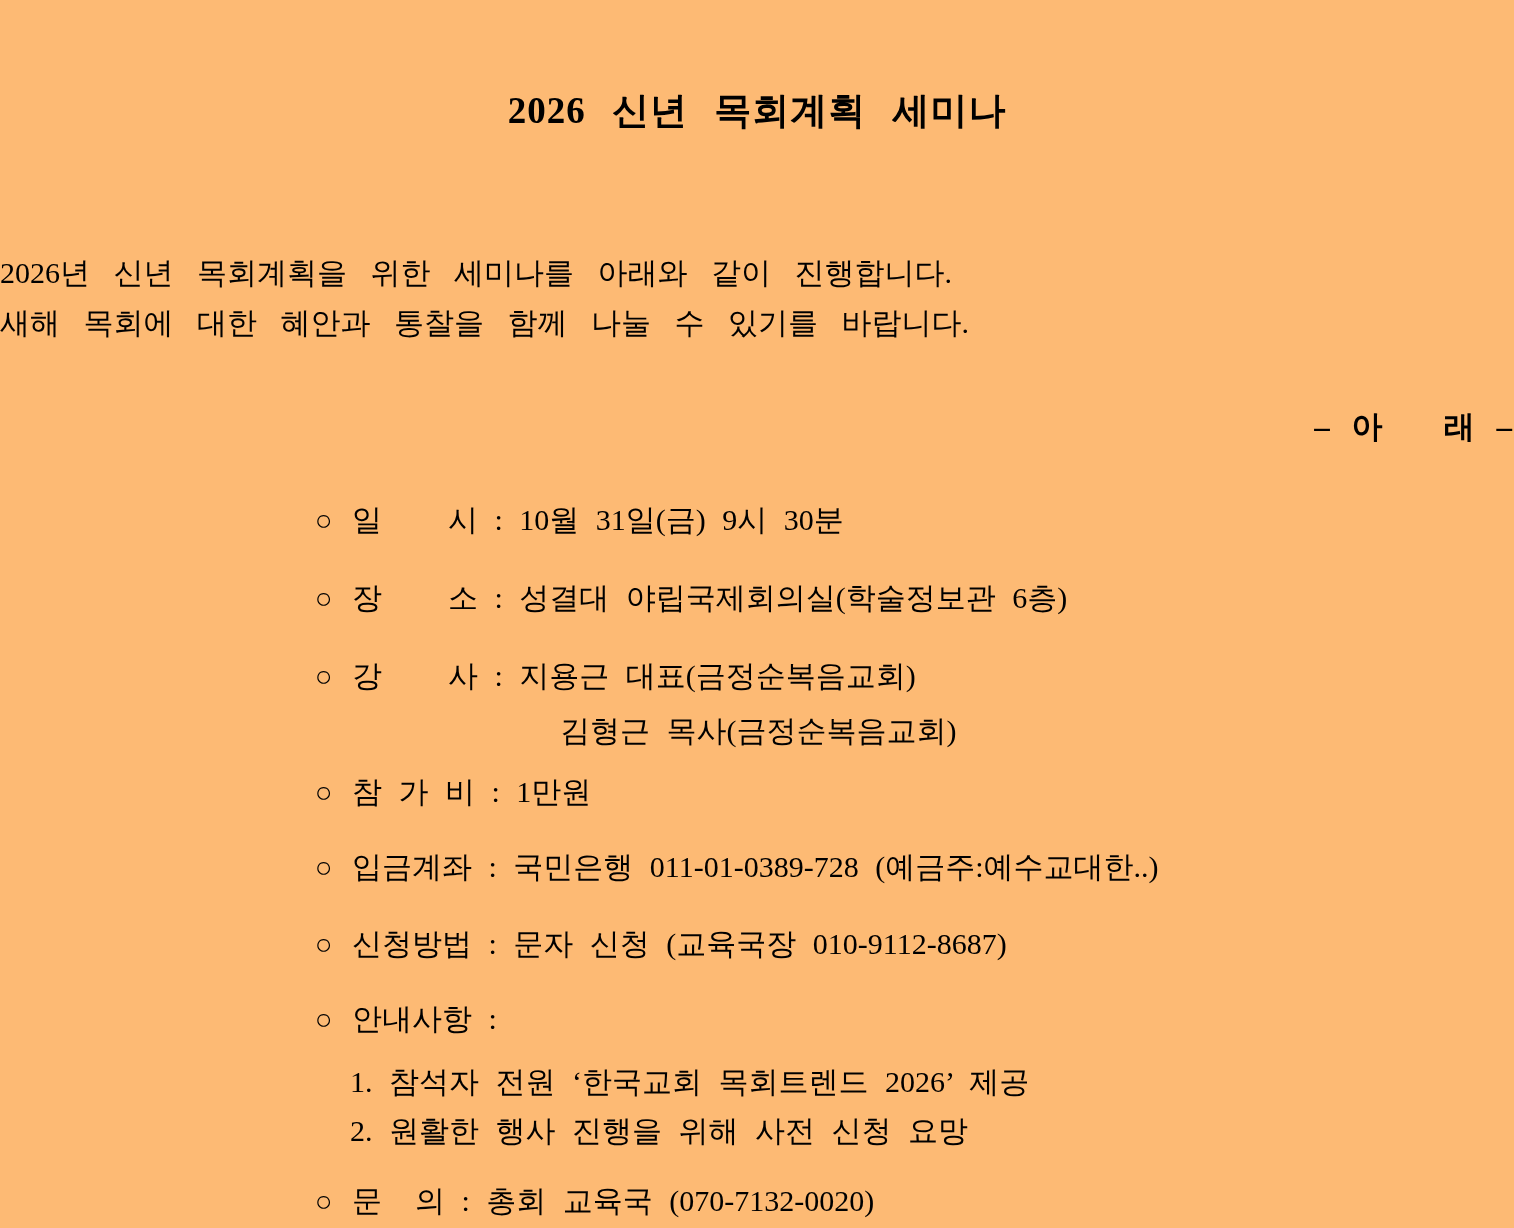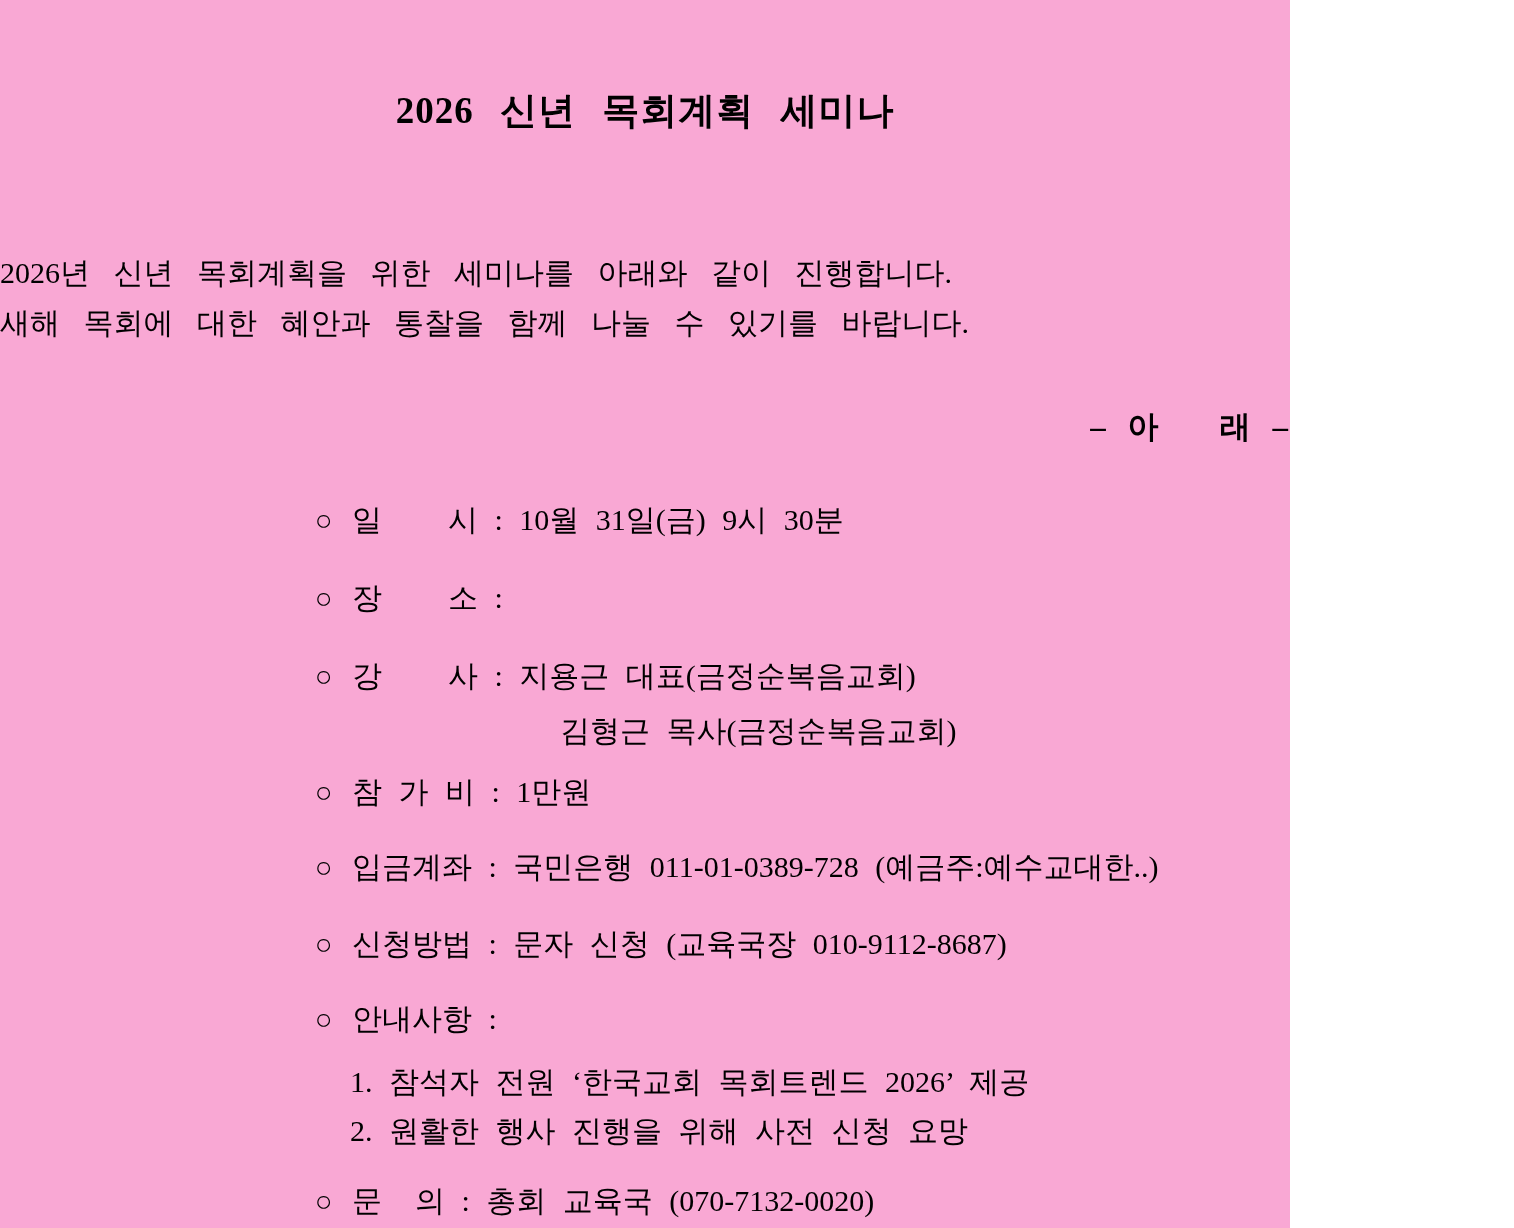--- a/index.html
+++ b/index.html
@@ -2,23 +2,23 @@
 <html><head>
 <meta charset="utf-8">
 <style>
   html, body {
     margin: 0;
     padding: 0;
     background: #ffffff;
   }
   .page {
     position: relative;
-    width: 1290px;
+    width: 1514px;
     height: 1228px;
-    background: #f9a8d4;
+    background: #fdba74;
     color: #000000;
     font-family: "Liberation Serif", "DejaVu Serif", serif;
     overflow: hidden;
   }
   .title {
     margin: 0;
     padding-top: 86px;
     text-align: center;
     font-size: 37px;
     font-weight: bold;
@@ -97,21 +97,21 @@
 
   <div class="items">
 
     <div class="row mt-first">
       <span class="bullet">○</span>
       <span>일    시</span><span> : </span><span>10월 31일(금) 9시 30분</span>
     </div>
 
     <div class="row mt-item">
       <span class="bullet">○</span>
-      <span>장    소</span><span> : </span>
+      <span>장    소</span><span> : </span><span>성결대 야립국제회의실(학술정보관 6층)</span>
     </div>
 
     <div class="row mt-item">
       <span class="bullet">○</span>
       <span>강    사</span><span> : </span><span>지용근 대표(금정순복음교회)</span>
     </div>
 
     <div class="row row-cont mt-cont">
       <span>김형근 목사(금정순복음교회)</span>
     </div>

